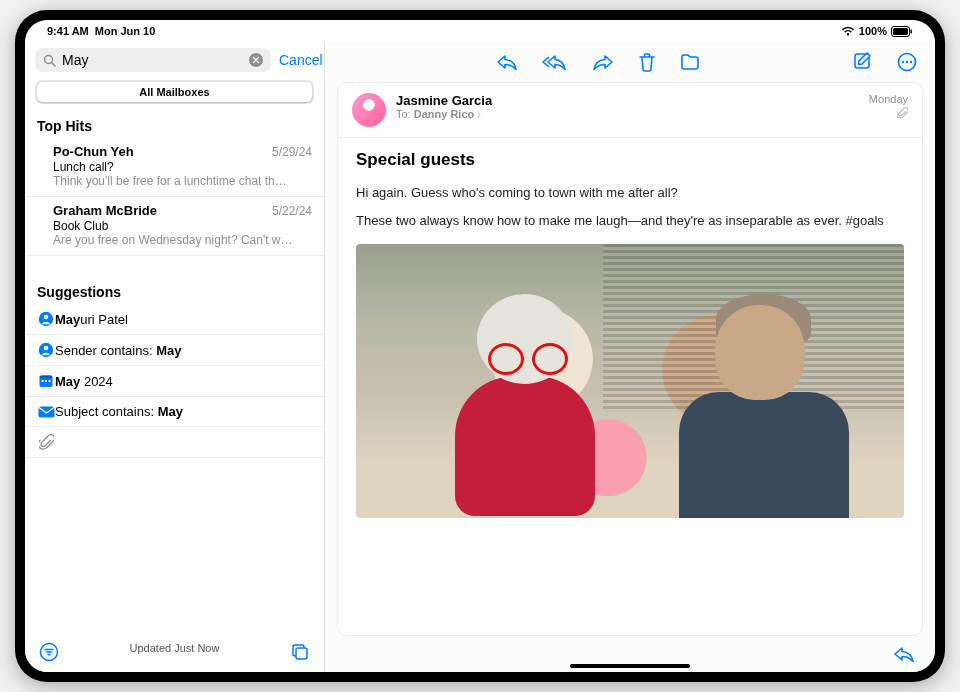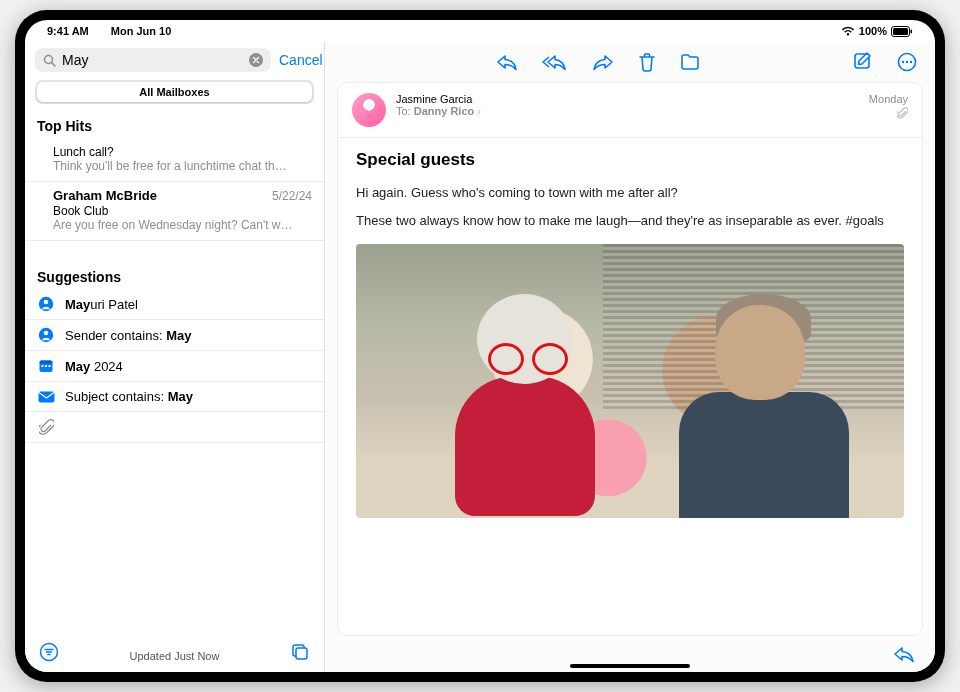--- a/index.html
+++ b/index.html
@@ -34,21 +34,21 @@
     .status-bar {
       height: 22px;
       display: flex;
       align-items: center;
       justify-content: space-between;
       padding: 0 22px;
       font-size: 11px;
       font-weight: 600;
       color: #000;
     }
-    .status-left { display: flex; gap: 22px; text-align: right; }
+    .status-left { display: flex; gap: 6px; text-align: right; }
     .status-right { display: flex; align-items: center; gap: 4px; }
     .wifi-icon, .battery-icon { display: inline-flex; align-items: center; }
     .pill {
       position: absolute;
       left: 50%;
       top: 29px;
       transform: translateX(-50%);
       display: flex;
       gap: 3px;
     }
@@ -130,31 +130,30 @@
       border-bottom: 1px solid #ececec;
     }
     .hit-row1 { display: flex; justify-content: space-between; align-items: baseline; }
     .hit-sender { font-size: 13px; font-weight: 700; }
     .hit-date { font-size: 12px; color: #8e8e93; }
     .hit-subject { font-size: 12px; color: #000; margin-top: 1px; }
     .hit-preview { font-size: 12px; color: #8e8e93; white-space: nowrap; overflow: hidden; text-overflow: ellipsis; }
     .suggestion {
       display: flex;
       align-items: center;
-      gap: 10px;
       padding: 7px 12px;
       border-bottom: 1px solid #ececec;
       font-size: 13px;
       color: #000;
     }
     .suggestion .sicon { width: 18px; display:flex; justify-content:center; color: #007aff; }
     .sugg-label strong { font-weight: 600; }
     .sidebar-footer {
       display: flex;
-      align-items: flex-end;
+      align-items: flex-start;
       justify-content: space-between;
       padding: 8px 14px 10px 14px;
       font-size: 11px;
       color: #555;
     }
     .footer-icon { color: #007aff; cursor: pointer; display:flex; }
     
     .reader {
       flex: 1;
       display: flex;
@@ -193,21 +192,21 @@
       background: linear-gradient(135deg, #ff9ec7 0%, #ff5fa2 100%);
       flex-shrink: 0;
       position: relative;
       overflow: hidden;
     }
     .avatar::after {
       content:""; position:absolute; inset:0;
       background: radial-gradient(circle at 50% 35%, #fff 0%, #fff 20%, transparent 21%);
     }
     .msg-meta { flex: 1; }
-    .msg-from { font-size: 11px; font-weight: 400; }
+    .msg-from { font-size: 13px; font-weight: 700; }
     .msg-to { font-size: 11px; color: #8e8e93; }
     .msg-to .tolabel { color: #8e8e93; }
     .msg-to .toname { color: #8e8e93; font-weight: bold; }
     .msg-right { text-align: right; font-size: 11px; color: #8e8e93; display:flex; flex-direction:column; align-items:flex-end; gap:2px;}
     .msg-body { padding: 12px 18px 0 18px; overflow: hidden; flex:1; display:flex; flex-direction:column; }
     .msg-subject { font-size: 17px; font-weight: 700; margin-bottom: 14px; }
     .msg-text { font-size: 13px; color: #222; line-height: 1.4; margin-bottom: 10px; }
     .photo {
       margin-top: 4px;
       height: 274px;
@@ -304,20 +303,24 @@
         </div>
 
         <div class="segmented">
           <div class="segment active">All Mailboxes</div>
         </div>
 
         <div class="list">
           <div class="section-header">Top Hits</div>
 
           <div class="hit">
+            <div class="hit-row1">
+              <span class="hit-sender">Po-Chun Yeh</span>
+              <span class="hit-date">5/29/24</span>
+            </div>
             <div class="hit-subject">Lunch call?</div>
             <div class="hit-preview">Think you'll be free for a lunchtime chat th…</div>
           </div>
 
           <div class="hit">
             <div class="hit-row1">
               <span class="hit-sender">Graham McBride</span>
               <span class="hit-date">5/22/24</span>
             </div>
             <div class="hit-subject">Book Club</div>

